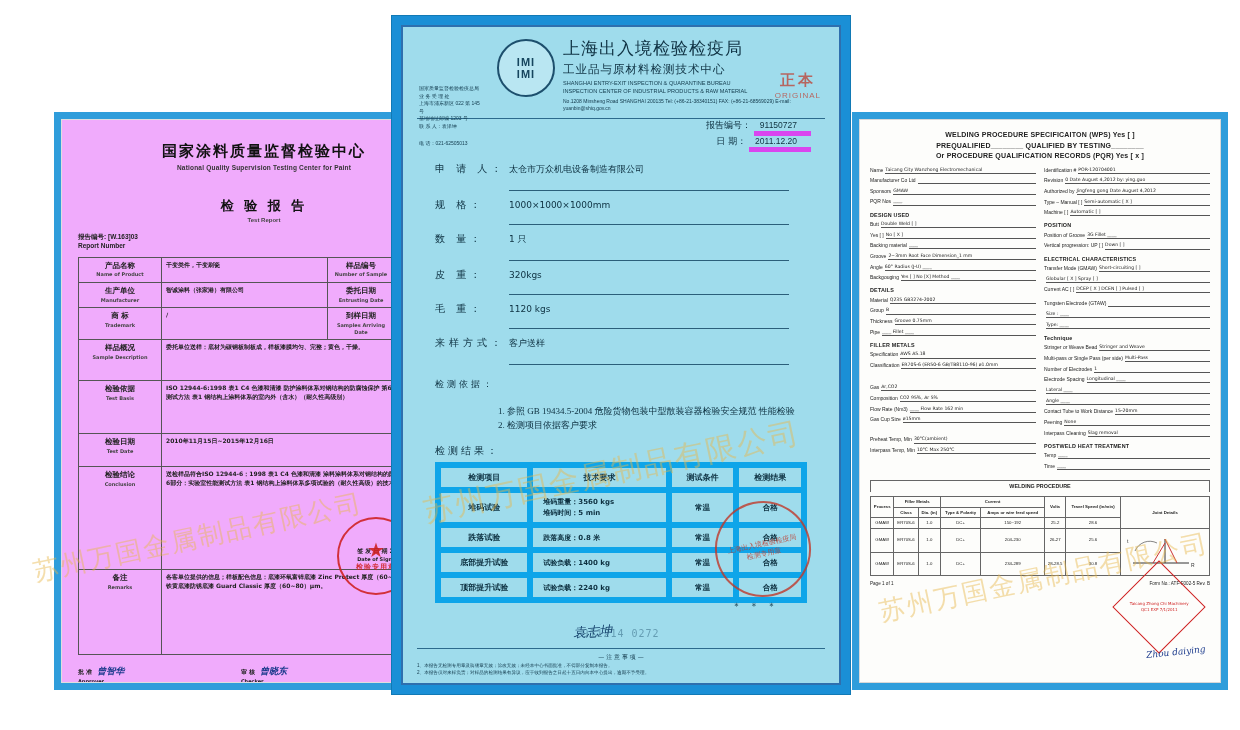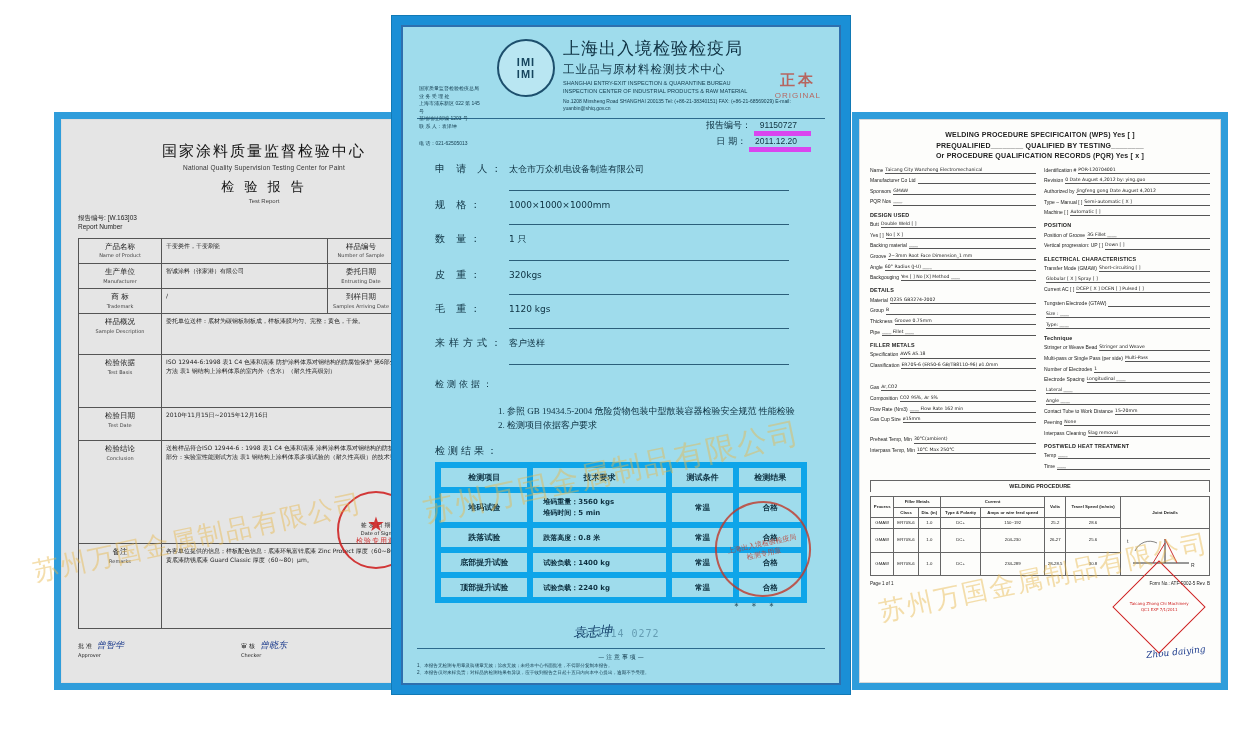--- a/index.html
+++ b/index.html
@@ -38,25 +38,26 @@
   
   #cert-left {
     left: 54px;
     top: 112px;
     width: 420px;
     height: 578px;
     background: #2f9ddb;
     padding: 7px;
   }
   #cert-left .page {
-    background: #e5e5e5;
+    background: #f0abfc;
     border: 1px solid #dedede;
     padding: 14px 16px;
     font-size: 7px;
     color: #2b2b2b;
+    font-weight: bold;
   }
   .l-title-cn {
     text-align: center;
     font-family: "DejaVu Sans", sans-serif;
     font-size: 15px;
     letter-spacing: 2px;
     color: #111;
     margin-top: 8px;
   }
   .l-title-en {
@@ -64,21 +65,21 @@
     font-size: 6.5px;
     color: #333;
     letter-spacing: .2px;
     margin-top: 3px;
   }
   .l-sub-cn {
     text-align: center;
     font-family: "DejaVu Sans", sans-serif;
     font-size: 13px;
     letter-spacing: 3px;
-    margin-top: 7px;
+    margin-top: 26px;
     color: #111;
   }
   .l-sub-en {
     text-align: center;
     font-size: 6px;
     color: #444;
     margin-top: 2px;
   }
   .l-meta {
     display: flex;

